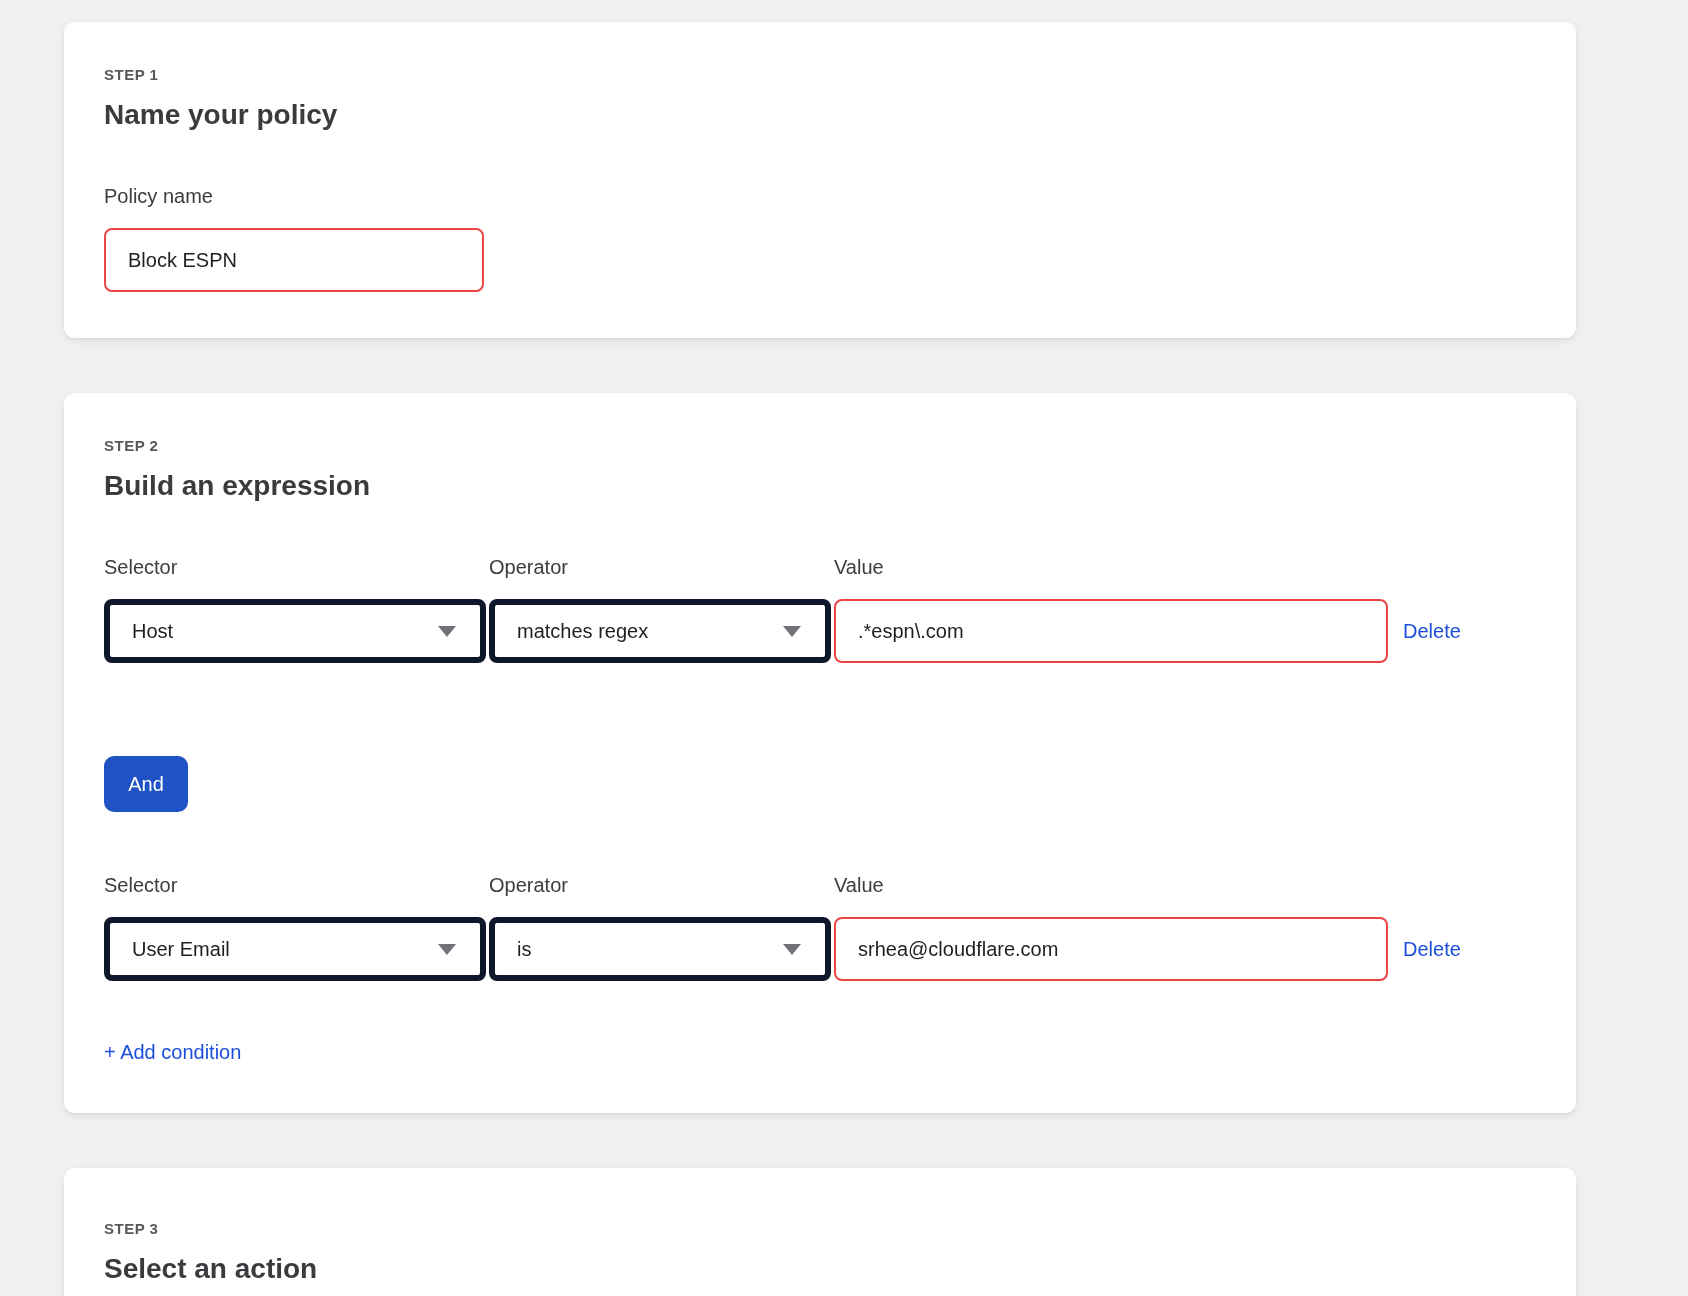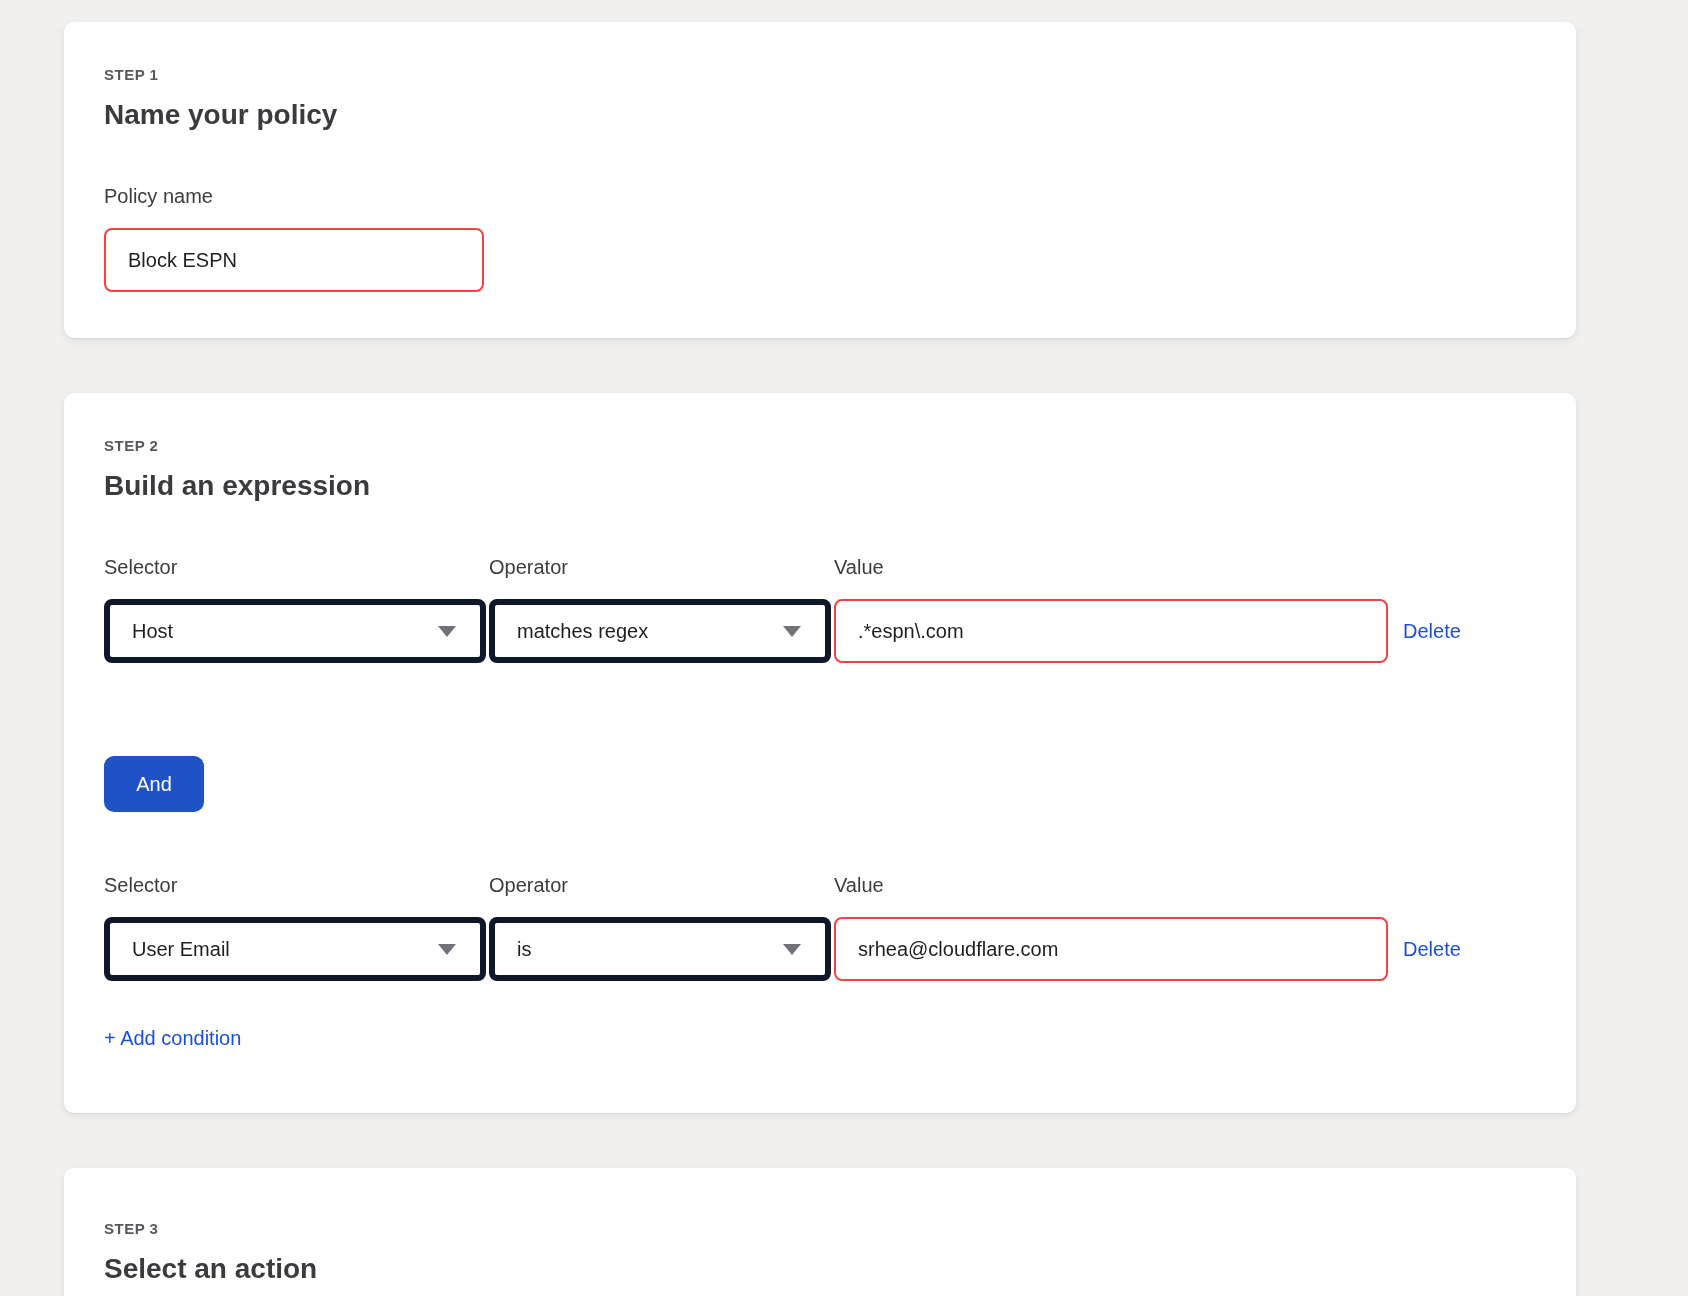--- a/index.html
+++ b/index.html
@@ -114,34 +114,34 @@
   }
   .link {
     font-size: 20px;
     color: #1b4fdb;
     text-decoration: none;
     cursor: pointer;
   }
   .and-button {
     display: block;
     margin-top: 93px;
-    width: 100px;
+    width: 84px;
     height: 56px;
     border: none;
     border-radius: 10px;
     background: #1e52c5;
     color: #ffffff;
     font-family: "Liberation Sans", sans-serif;
     font-size: 20px;
     cursor: pointer;
   }
   .condition-2 { margin-top: 62px; }
   .add-condition {
     display: inline-block;
-    margin-top: 46px;
+    margin-top: 60px;
   }
 </style>
 </head>
 <body>
 
 <div class="wrap">
 
   <section class="card card-1">
     <div class="step-label">STEP 1</div>
     <h2 class="card-title">Name your policy</h2>

